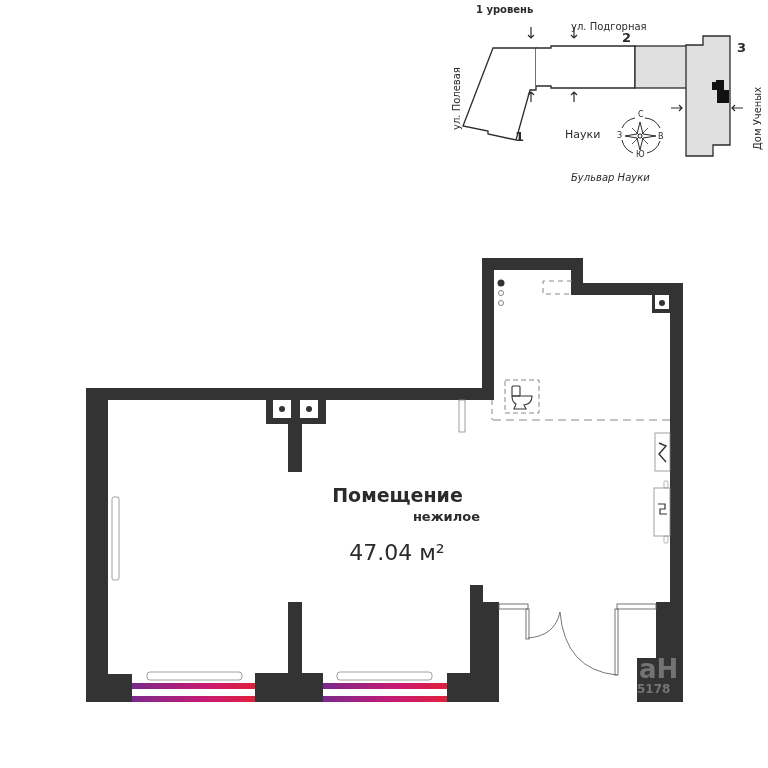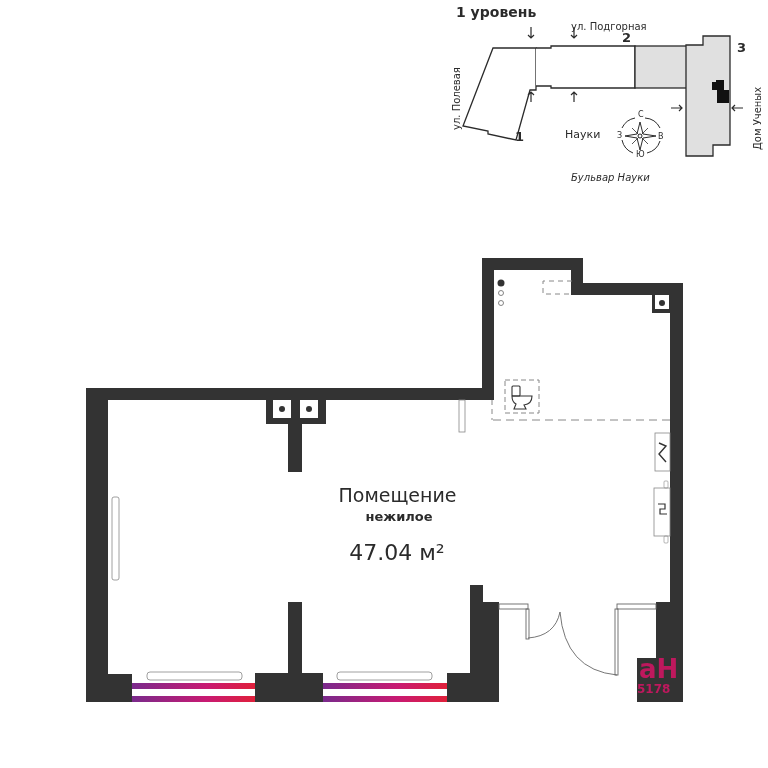--- a/index.html
+++ b/index.html
@@ -1,37 +1,37 @@
 <!DOCTYPE html>
 <html><head>
 <meta charset="utf-8">
 <style>
   html,body{margin:0;padding:0;background:#ffffff;}
   body{width:768px;height:768px;position:relative;overflow:hidden;font-family:"DejaVu Sans",sans-serif;color:#2b2b2b;}
   svg{position:absolute;left:0;top:0;}
   .lbl{position:absolute;white-space:nowrap;color:#2b2b2b;}
-  .level-title{left:456px;top:4px;font-size:14px;font-weight:bold;text-align:center;}
+  .level-title{left:476px;top:4px;font-size:10px;font-weight:bold;text-align:center;}
   .street-top{left:571px;top:5px;font-size:10px;margin-top:16px;}
   .street-left{left:451px;top:130px;font-size:10px;transform:rotate(-90deg);transform-origin:left top;}
   .street-right{left:752px;top:150px;font-size:10px;transform:rotate(-90deg);transform-origin:left top;}
   .street-bottom{left:571px;top:172px;font-size:10px;font-style:italic;}
   .yard{left:565px;top:128px;font-size:11px;}
   .num{font-size:13px;font-weight:bold;}
   .n1{left:515px;top:129px;}
   .n2{left:622px;top:30px;}
   .n3{left:737px;top:40px;}
   .cmp{font-size:8px;}
   .cmp-n{left:638px;top:110px;}
   .cmp-s{left:636px;top:150px;}
   .cmp-w{left:617px;top:131px;}
   .cmp-e{left:658px;top:132px;}
-  .room-title{left:0;width:768px;text-align:center;top:484px;font-size:19px;font-weight:normal;padding-left:15px;box-sizing:border-box;left:300px;width:180px;}
-  .room-sub{left:300px;width:180px;text-align:center;top:509px;font-size:13px;font-weight:bold;padding-left:18px;box-sizing:border-box;}
+  .room-title{left:0;width:768px;text-align:center;top:484px;font-size:19px;font-weight:bold;padding-left:15px;box-sizing:border-box;left:300px;width:180px;}
+  .room-sub{left:300px;width:180px;text-align:right;top:509px;font-size:13px;font-weight:bold;padding-left:18px;box-sizing:border-box;}
   .room-area{left:300px;width:180px;text-align:center;top:540px;font-size:22px;font-weight:normal;padding-left:14px;box-sizing:border-box;}
-  .wm{position:absolute;left:637px;top:658px;width:46px;height:44px;overflow:hidden;color:#be185d;font-weight:bold;}
+  .wm{position:absolute;left:637px;top:658px;width:46px;height:44px;overflow:hidden;color:#737373;font-weight:bold;}
   .wm .a{position:absolute;left:2px;top:-4px;font-size:26px;}
   .wm .b{position:absolute;left:0px;top:24px;font-size:12px;}
 </style>
 </head>
 <body>
 
 <svg width="768" height="768" viewBox="0 0 768 768">
   <g fill="none" stroke="#2b2b2b" stroke-width="1.3">
 
     <path d="M493,48 L536,48 L536,90 L530,90 L516,140 L488,134 L488,131 L463,126 Z" fill="#ffffff"></path>

